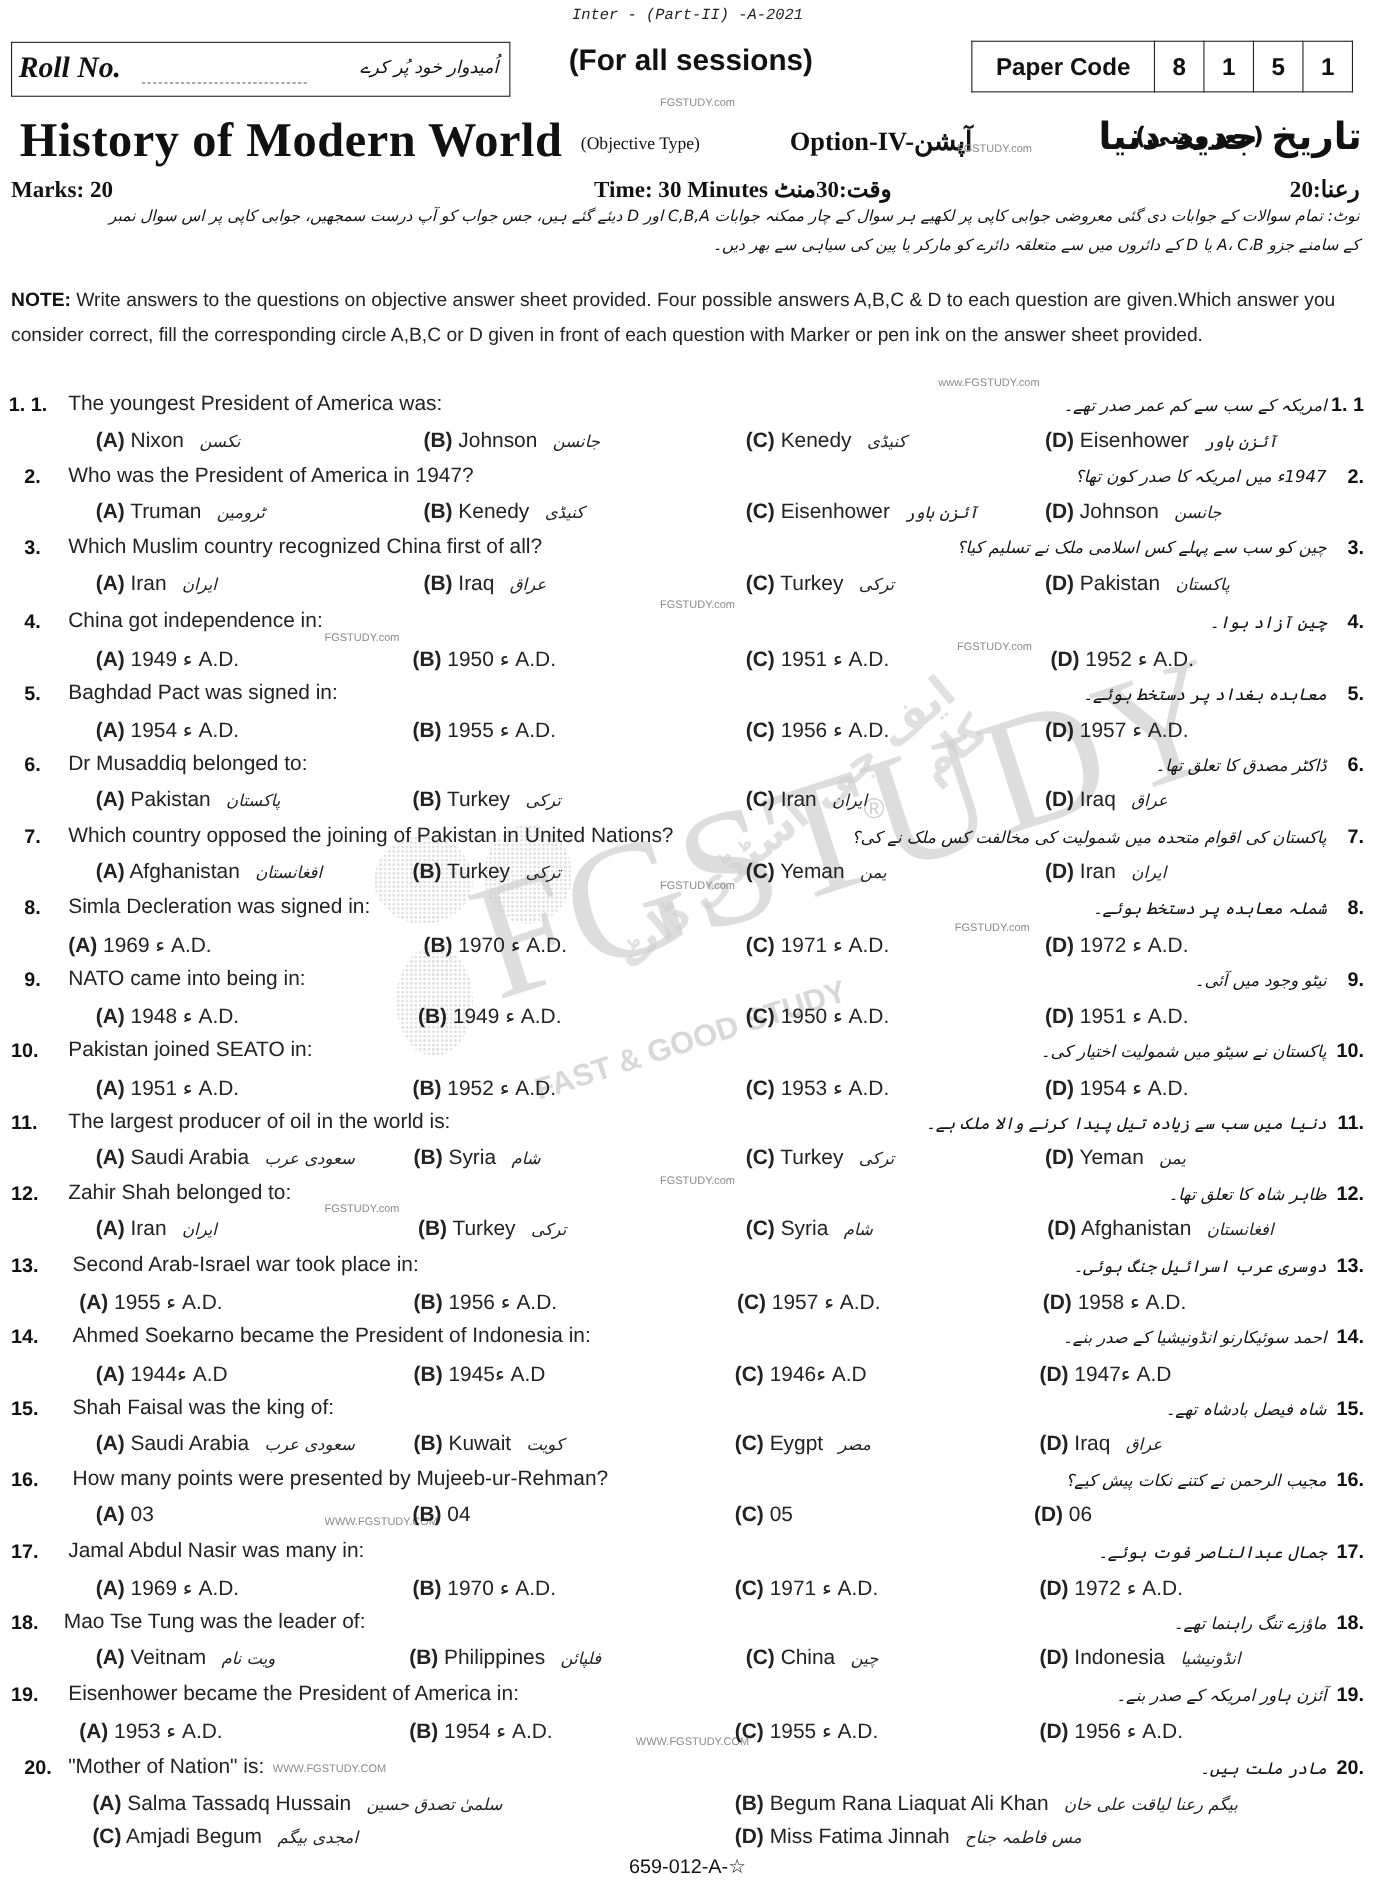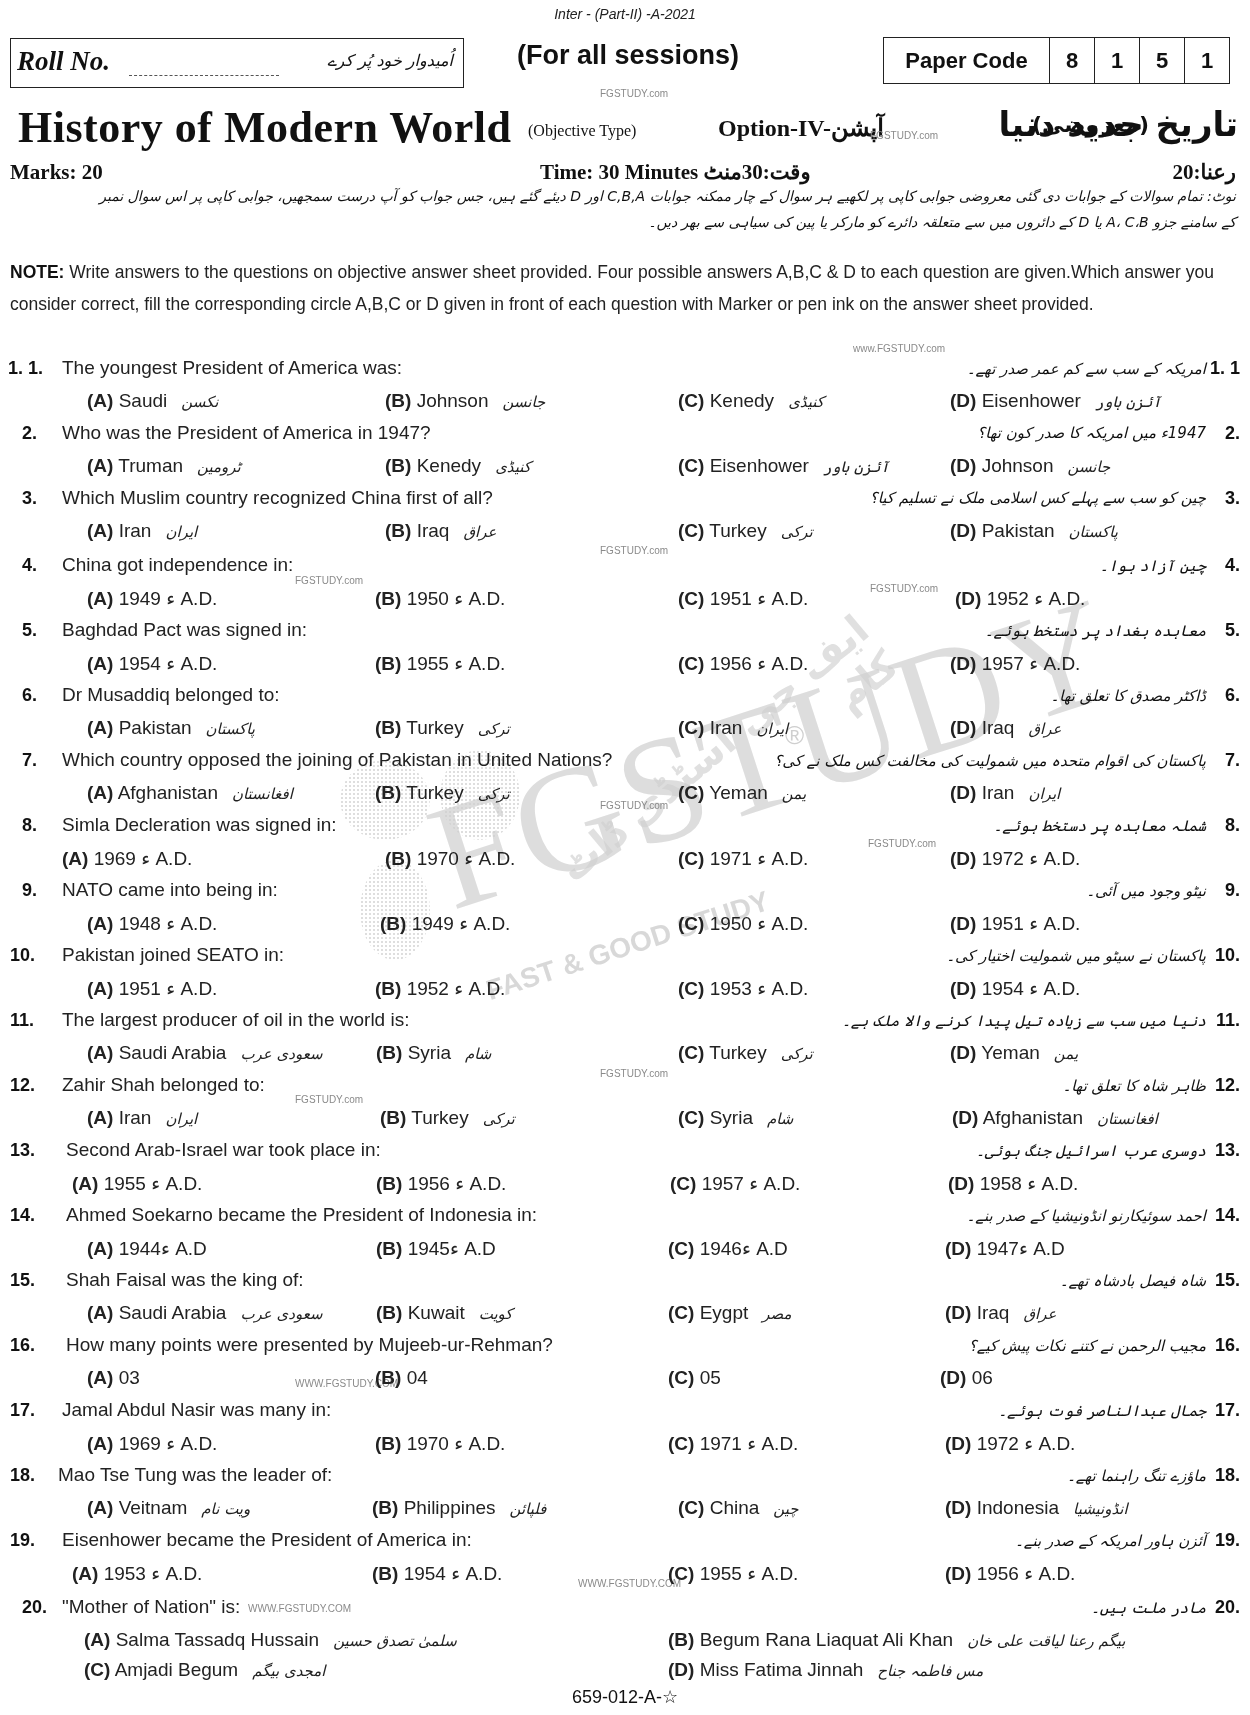--- a/index.html
+++ b/index.html
@@ -2,21 +2,21 @@
 <html><head>
 <meta charset="utf-8">
 <style>
   html, body { margin:0; padding:0; background:#ffffff; }
   body { width:1250px; height:1715px; position:relative; overflow:hidden; color:#111; font-family:"Liberation Sans", sans-serif; }
   .abs { position:absolute; white-space:nowrap; }
   .urdu { font-family:"DejaVu Sans", sans-serif; direction:rtl; }
   .wm-small { font-family:"Liberation Sans", sans-serif; font-size:10px; color:#8a8a8a; position:absolute; white-space:nowrap; }
 
   
-  .inter-line { top:6px; left:0; width:1250px; text-align:center; font-family:Liberation Sans, sans-serif; font-style:italic; font-size:14px; color:#222; }
+  .inter-line { top:6px; left:0; width:1250px; text-align:center; font-family:Liberation Mono, monospace; font-style:italic; font-size:14px; color:#222; }
   .roll-box { top:38px; left:10px; width:454px; height:50px; border:1.5px solid #222; box-sizing:border-box; }
   .roll-label { position:absolute; left:6px; top:7px; font-family:"Liberation Serif", serif; font-style:italic; font-weight:bold; font-size:27px; }
   .roll-line { position:absolute; left:118px; top:36px; width:150px; border-bottom:1px dashed #555; }
   .roll-urdu { position:absolute; right:10px; top:12px; font-size:16px; font-style:italic; }
   .sessions { top:40px; left:517px; font-weight:bold; font-size:27px; }
   .code-table { position:absolute; top:37px; left:883px; border-collapse:collapse; height:47px; }
   .code-table td { border:1.5px solid #222; font-weight:bold; font-size:22px; text-align:center; padding:0; }
   .code-table td.lbl { width:165px; }
   .code-table td.dig { width:44px; }
   .title { top:102px; left:18px; font-family:"Liberation Serif", serif; font-weight:bold; font-size:44px; letter-spacing:0.5px; }
@@ -104,21 +104,21 @@
   <div class="wm-urdu urdu">ایف جی اسٹڈی ڈاٹ کام</div>
   <div class="wm-big">FGSTUDY</div>
   <div class="wm-tag">FAST &amp; GOOD STUDY</div>
   <div style="position:absolute;left:455px;top:0;font-size:26px;color:#cfcfcf;">®</div>
 </div>
 
 <div class="abs qnum" style="top:358px;left:8px;">1. 1.</div>
 <div class="abs qtext" style="top:357px;left:62px;">The youngest President of America was:</div>
 <div class="abs qurdu urdu" style="top:360px;">امریکہ کے سب سے کم عمر صدر تھے۔</div>
 <div class="abs qnum-r" style="top:358px;">1. 1</div>
-<div class="abs opt" style="top:390px;left:87px;"><b>(A)</b> <span>Saudi</span><span class="u">نکسن</span></div>
+<div class="abs opt" style="top:390px;left:87px;"><b>(A)</b> <span>Nixon</span><span class="u">نکسن</span></div>
 <div class="abs opt" style="top:390px;left:385px;"><b>(B)</b> <span>Johnson</span><span class="u">جانسن</span></div>
 <div class="abs opt" style="top:390px;left:678px;"><b>(C)</b> <span>Kenedy</span><span class="u">کنیڈی</span></div>
 <div class="abs opt" style="top:390px;left:950px;"><b>(D)</b> <span>Eisenhower</span><span class="u">آئزن ہاور</span></div>
 
 <div class="abs qnum" style="top:423px;left:22px;">2.</div>
 <div class="abs qtext" style="top:422px;left:62px;">Who was the President of America in 1947?</div>
 <div class="abs qurdu urdu" style="top:424px;">1947ء میں امریکہ کا صدر کون تھا؟</div>
 <div class="abs qnum-r" style="top:423px;">2.</div>
 <div class="abs opt" style="top:455px;left:87px;"><b>(A)</b> <span>Truman</span><span class="u">ٹرومین</span></div>
 <div class="abs opt" style="top:455px;left:385px;"><b>(B)</b> <span>Kenedy</span><span class="u">کنیڈی</span></div>

